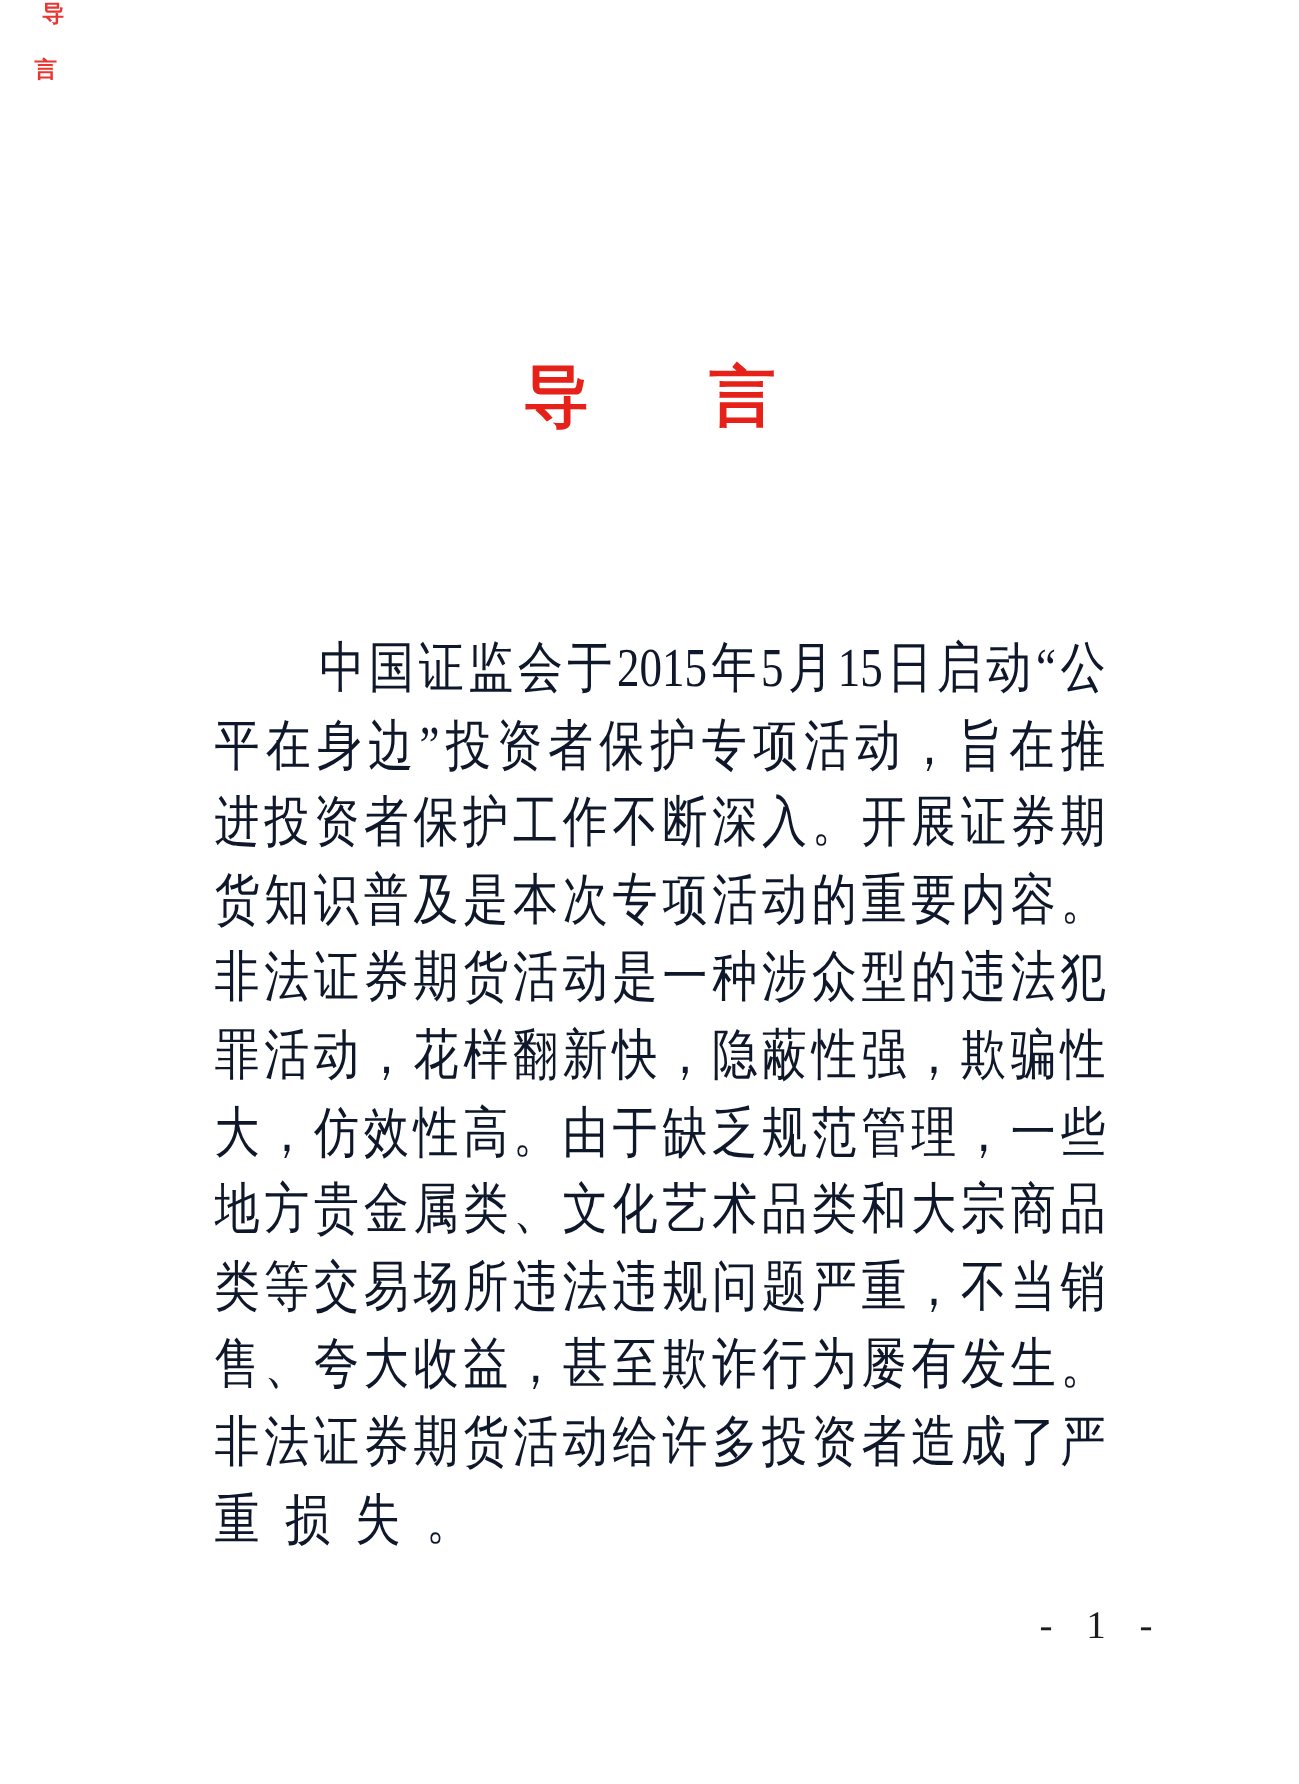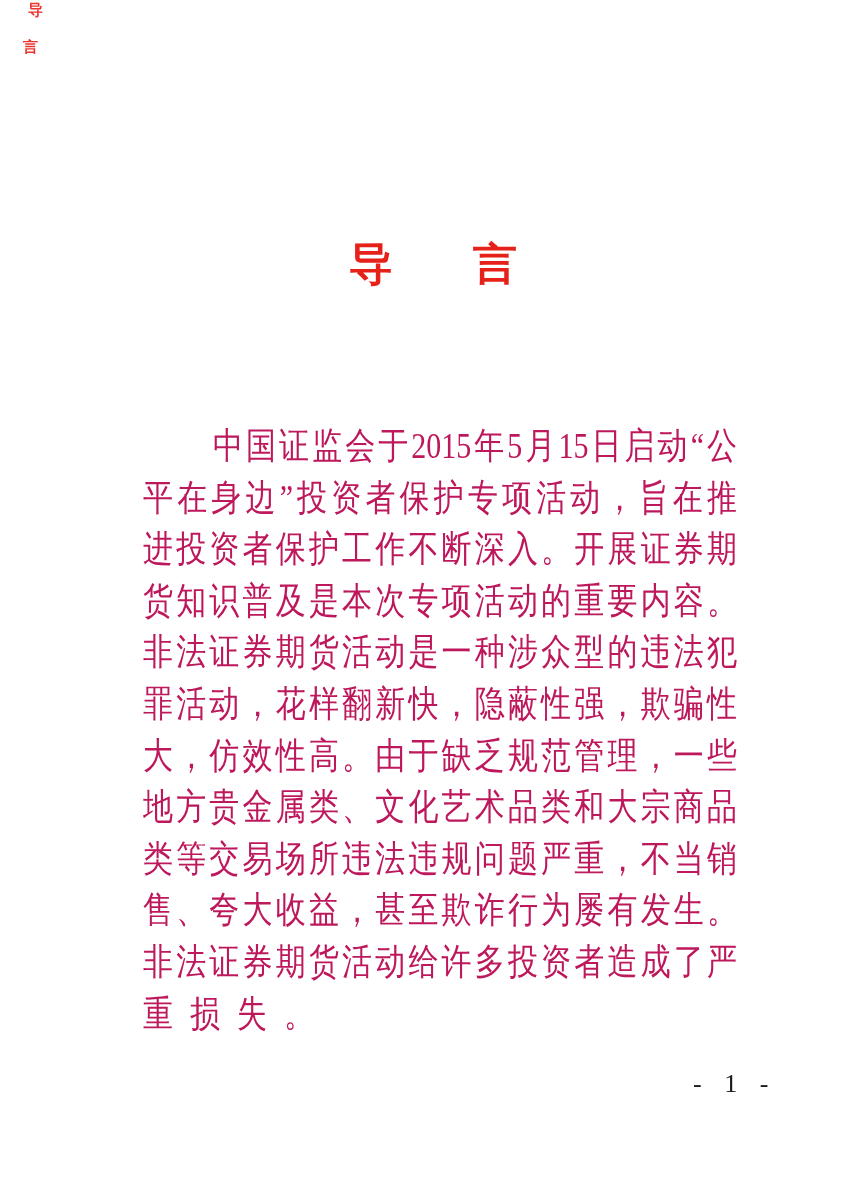--- a/index.html
+++ b/index.html
@@ -39,21 +39,21 @@
     letter-spacing: 0;
   }
 
   
   .body-block {
     position: absolute;
     left: 143px;
     top: 420px;
     width: 594px;
     font-size: 30px;
-    color: #be185d;
+    color: #0f172a;
   }
   .bline {
     height: 51.6px;
     line-height: 51.6px;
     overflow: hidden;
     text-align: justify;
     text-align-last: justify;
     transform: scaleY(1.22);
     transform-origin: center;
   }

